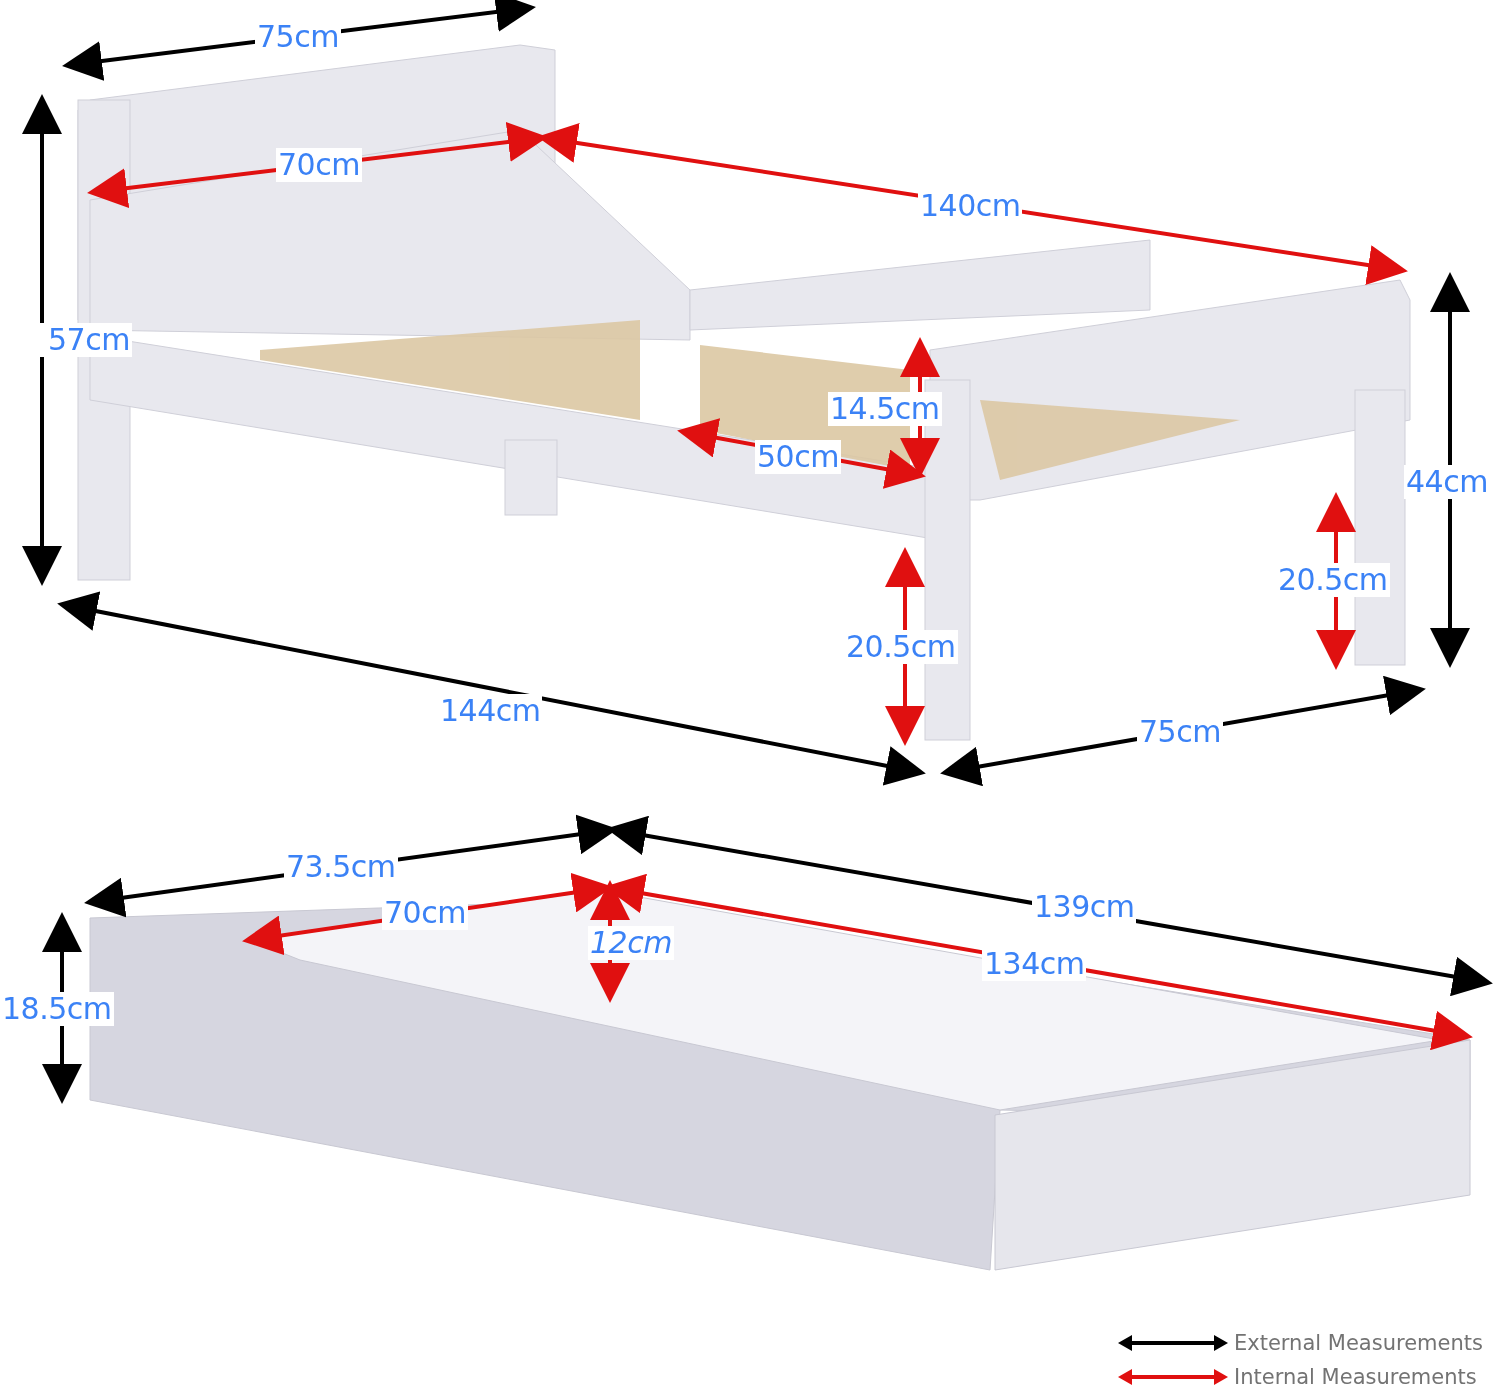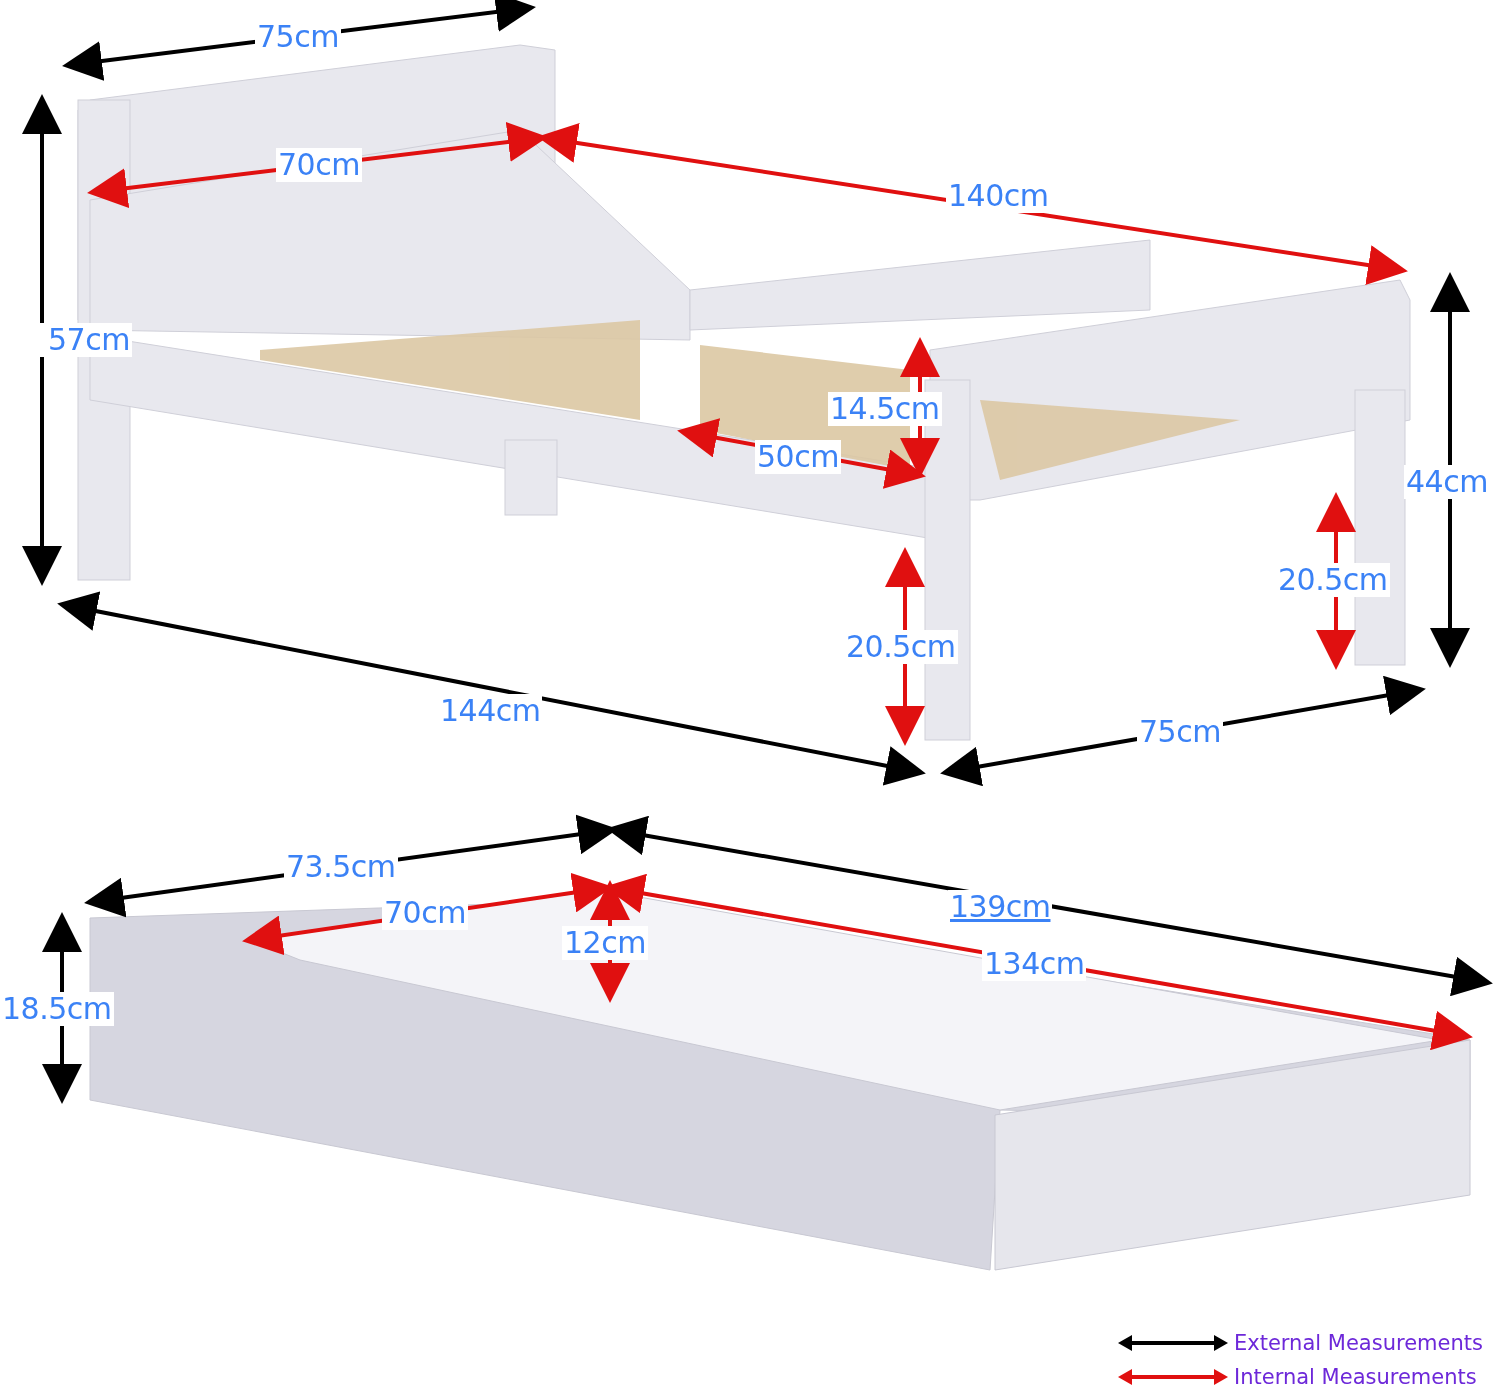--- a/index.html
+++ b/index.html
@@ -2,21 +2,21 @@
 <html><head>
 <meta charset="utf-8">
 <style>
   html,body{margin:0;padding:0;background:#ffffff;}
   body{width:1500px;height:1392px;position:relative;overflow:hidden;font-family:"Liberation Sans",sans-serif;}
   svg{position:absolute;left:0;top:0;}
   .lbl{position:absolute;font-family:"DejaVu Sans",sans-serif;font-size:30px;color:#3b82f6;background:#fff;line-height:34px;padding:0 2px;white-space:nowrap;letter-spacing:-0.5px;}
   .legend{position:absolute;left:1118px;top:1326px;width:380px;}
   .legend-row{display:flex;align-items:center;height:34px;}
   .legend-row svg{position:static;}
-  .legend-text{font-family:"DejaVu Sans",sans-serif;font-size:21px;color:#6d28d9;margin-left:6px;white-space:nowrap;}
+  .legend-text{font-family:"DejaVu Sans",sans-serif;font-size:21px;color:#737373;margin-left:6px;white-space:nowrap;}
 </style>
 </head>
 <body>
 
 <svg width="1500" height="1392">
   <defs>
     <marker id="ab" markerWidth="10" markerHeight="10" refX="8" refY="5" orient="auto-start-reverse">
         <path d="M0,0 L10,5 L0,10 z" fill="#000"></path>
       </marker>
     <marker id="ar" markerWidth="10" markerHeight="10" refX="8" refY="5" orient="auto-start-reverse">
@@ -66,34 +66,34 @@
     <line x1="905" y1="555" x2="905" y2="738"></line>
     <line x1="1336" y1="500" x2="1336" y2="662"></line>
     <line x1="250" y1="940" x2="605" y2="888"></line>
     <line x1="612" y1="888" x2="1465" y2="1036"></line>
     <line x1="610" y1="888" x2="610" y2="995"></line>
   </g>
 </svg>
 
 <div class="lbl" style="left:255px;top:20px;">75cm</div>
 <div class="lbl" style="left:276px;top:148px;">70cm</div>
-<div class="lbl" style="left:918px;top:179px;margin-left:28px;">140cm</div>
+<div class="lbl" style="left:918px;top:189px;">140cm</div>
 <div class="lbl" style="left:0px;top:323px;padding-left:48px;">57cm</div>
 <div class="lbl" style="left:828px;top:392px;">14.5cm</div>
 <div class="lbl" style="left:755px;top:440px;">50cm</div>
 <div class="lbl" style="left:1404px;top:465px;">44cm</div>
 <div class="lbl" style="left:1276px;top:563px;">20.5cm</div>
 <div class="lbl" style="left:844px;top:630px;">20.5cm</div>
 <div class="lbl" style="left:438px;top:673px;margin-top:21px;">144cm</div>
 <div class="lbl" style="left:1137px;top:715px;">75cm</div>
 
 <div class="lbl" style="left:284px;top:850px;text-align:right;">73.5cm</div>
 <div class="lbl" style="left:382px;top:896px;">70cm</div>
-<div class="lbl" style="left:948px;top:890px;text-decoration:underline;">139cm</div>
-<div class="lbl" style="left:562px;top:926px;">12cm</div>
+<div class="lbl" style="left:1032px;top:890px;">139cm</div>
+<div class="lbl" style="left:588px;top:926px;font-style:italic;">12cm</div>
 <div class="lbl" style="left:982px;top:947px;">134cm</div>
 <div class="lbl" style="left:0px;top:992px;">18.5cm</div>
 
 <div class="legend">
   <div class="legend-row">
     <svg width="110" height="20">
       <line x1="6" y1="10" x2="104" y2="10" stroke="#000" stroke-width="4"></line>
       <path d="M0,10 L14,2 L14,18 z" fill="#000"></path>
         <path d="M110,10 L96,2 L96,18 z" fill="#000"></path>
     </svg>

